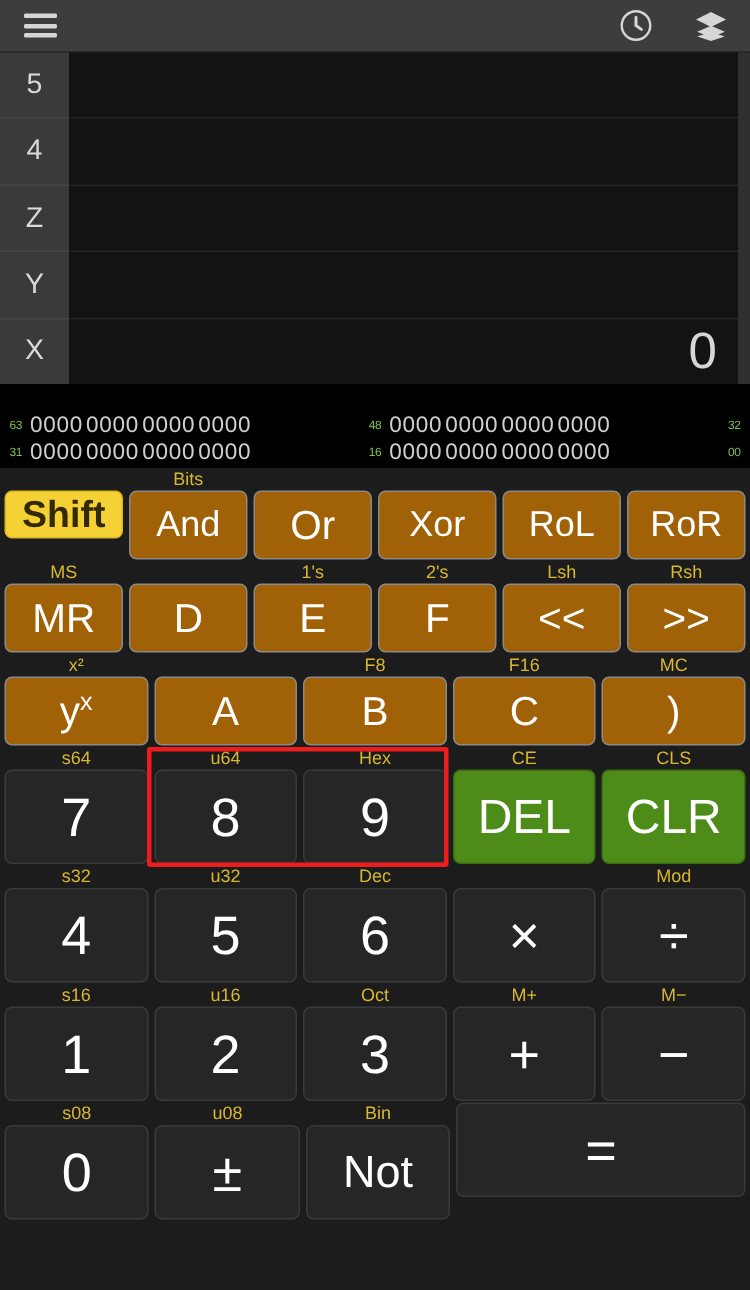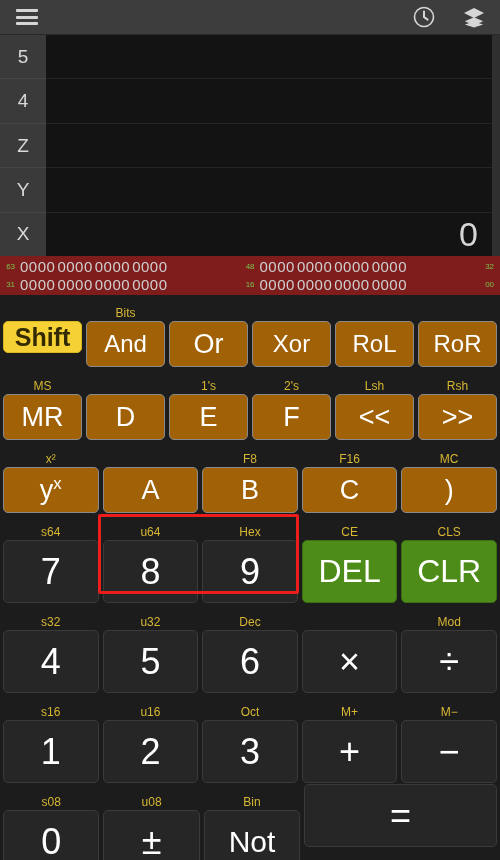--- a/index.html
+++ b/index.html
@@ -95,22 +95,22 @@
   }
   .reg-value:last-child { border-bottom: none; }
   .scroll-strip {
     width: 8px;
     background: #2f2f2f;
     flex: 0 0 8px;
   }
 
   
   .bitgrid {
-    background: #7f1d1d;
-    padding: 1px 0 2px 0;
+    background: #000000;
+    padding: 18px 0 2px 0;
   }
   .bitrow {
     display: flex;
     align-items: center;
     height: 18px;
     padding: 0 2px;
     box-sizing: border-box;
   }
   .bitmark {
     color: #7cc24a;
@@ -155,21 +155,20 @@
   .kcell.wide2 { flex: 2 1 0; }
   .klabel {
     height: 15px;
     line-height: 15px;
     text-align: center;
     color: #d8b733;
     font-size: 12px;
     font-family: "Liberation Sans", sans-serif;
     overflow: hidden;
     white-space: nowrap;
-    margin-top: 11px;
   }
   .kbtn {
     border-radius: 5px;
     display: flex;
     align-items: center;
     justify-content: center;
     box-sizing: border-box;
     cursor: pointer;
     user-select: none;
     white-space: nowrap;

